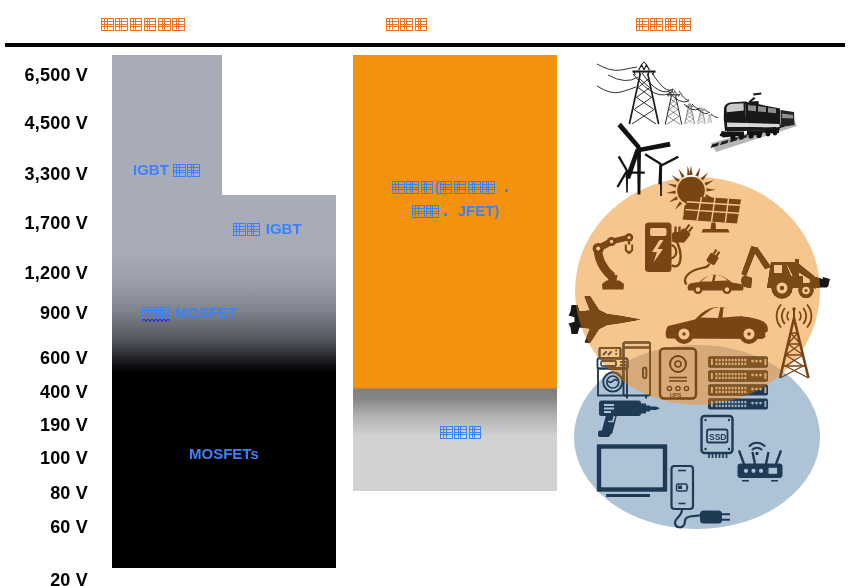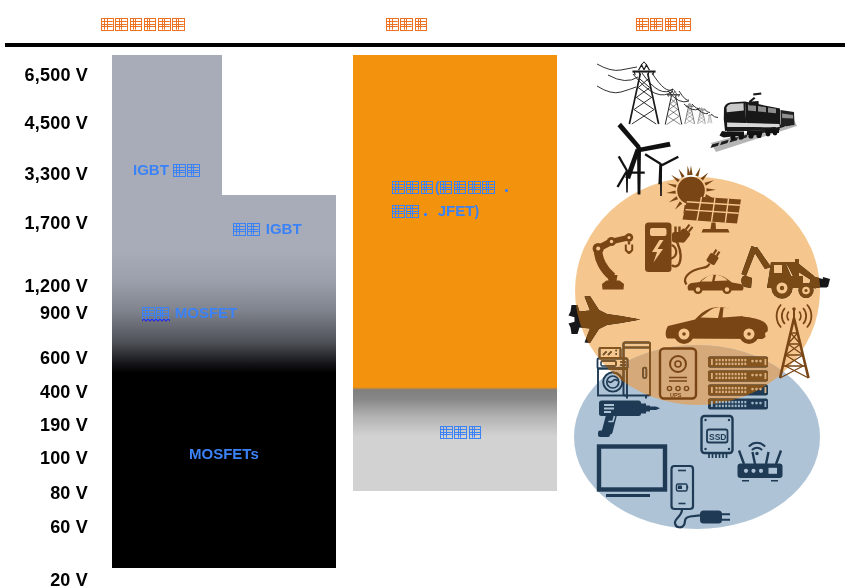--- a/index.html
+++ b/index.html
@@ -13,39 +13,39 @@
 </style></head>
 <body>
 <div class="hdr" style="left:101px"><i class="g"></i><i class="g"></i><i class="g"></i><i class="g"></i><i class="g"></i><i class="g"></i></div>
 <div class="hdr" style="left:386px"><i class="g"></i><i class="g"></i><i class="g"></i></div>
 <div class="hdr" style="left:636px"><i class="g"></i><i class="g"></i><i class="g"></i><i class="g"></i></div>
 <div id="rule"></div>
 <div class="vl" style="top:63px">6,500 V</div>
 <div class="vl" style="top:111px">4,500 V</div>
 <div class="vl" style="top:162px">3,300 V</div>
 <div class="vl" style="top:211px">1,700 V</div>
-<div class="vl" style="top:274px">1,200 V</div>
+<div class="vl" style="top:261px">1,200 V</div>
 <div class="vl" style="top:301px">900 V</div>
 <div class="vl" style="top:346px">600 V</div>
 <div class="vl" style="top:380px">400 V</div>
 <div class="vl" style="top:413px">190 V</div>
 <div class="vl" style="top:446px">100 V</div>
 <div class="vl" style="top:481px">80 V</div>
 <div class="vl" style="top:515px">60 V</div>
 <div class="vl" style="top:568px">20 V</div>
 <div id="bar1"></div>
 <div id="bar2"></div>
 <div class="bt" style="left:133px;top:162px">IGBT <i class="g"></i><i class="g"></i></div>
 <div class="bt" style="left:233px;top:221px"><i class="g"></i><i class="g"></i> IGBT</div>
 <div class="bt" style="left:142px;top:305px"><span style="position:relative"><i class="g"></i><i class="g"></i><svg width="28" height="4" viewBox="0 0 28 4" style="position:absolute;left:0;top:14px">
         <path d="M0 3 Q2 0 4 3 Q6 0 8 3 Q10 0 12 3 Q14 0 16 3 Q18 0 20 3 Q22 0 24 3 Q26 0 28 3" fill="none" stroke="#2222ee" stroke-width="1.2"></path>
       </svg></span> MOSFET</div>
 <div class="bt" style="left:189px;top:446px">MOSFETs</div>
 <div class="bt" style="left:392px;top:179px"><i class="g"></i><i class="g"></i><i class="g"></i><span style="font-size:14px">(</span><i class="g"></i><i class="g"></i><i class="g"></i><i class="g"></i><span style="display:inline-block;width:6px"></span><b style="display:inline-block;width:3px;height:3px;background:currentColor;border-radius:1px;margin:0 5px 0 2px"></b></div>
-<div class="bt" style="left:392px;top:203px"><i class="g"></i><i class="g"></i><b style="display:inline-block;width:3px;height:3px;background:currentColor;border-radius:1px;margin:0 7px 0 3px"></b> JFET<span style="font-size:14px">)</span></div>
+<div class="bt" style="left:412px;top:203px"><i class="g"></i><i class="g"></i><b style="display:inline-block;width:3px;height:3px;background:currentColor;border-radius:1px;margin:0 7px 0 3px"></b> JFET<span style="font-size:14px">)</span></div>
 <div class="bt" style="left:440px;top:424px"><i class="g"></i><i class="g"></i><i class="g"></i></div>
 <svg width="858" height="586" viewBox="0 0 858 586">
 <defs>
 <clipPath id="oc">
         <ellipse cx="697.5" cy="291" rx="122.5" ry="114"></ellipse>
       </clipPath>
 <clipPath id="bc">
         <ellipse cx="697" cy="437" rx="123" ry="92"></ellipse>
       </clipPath>
 </defs>

